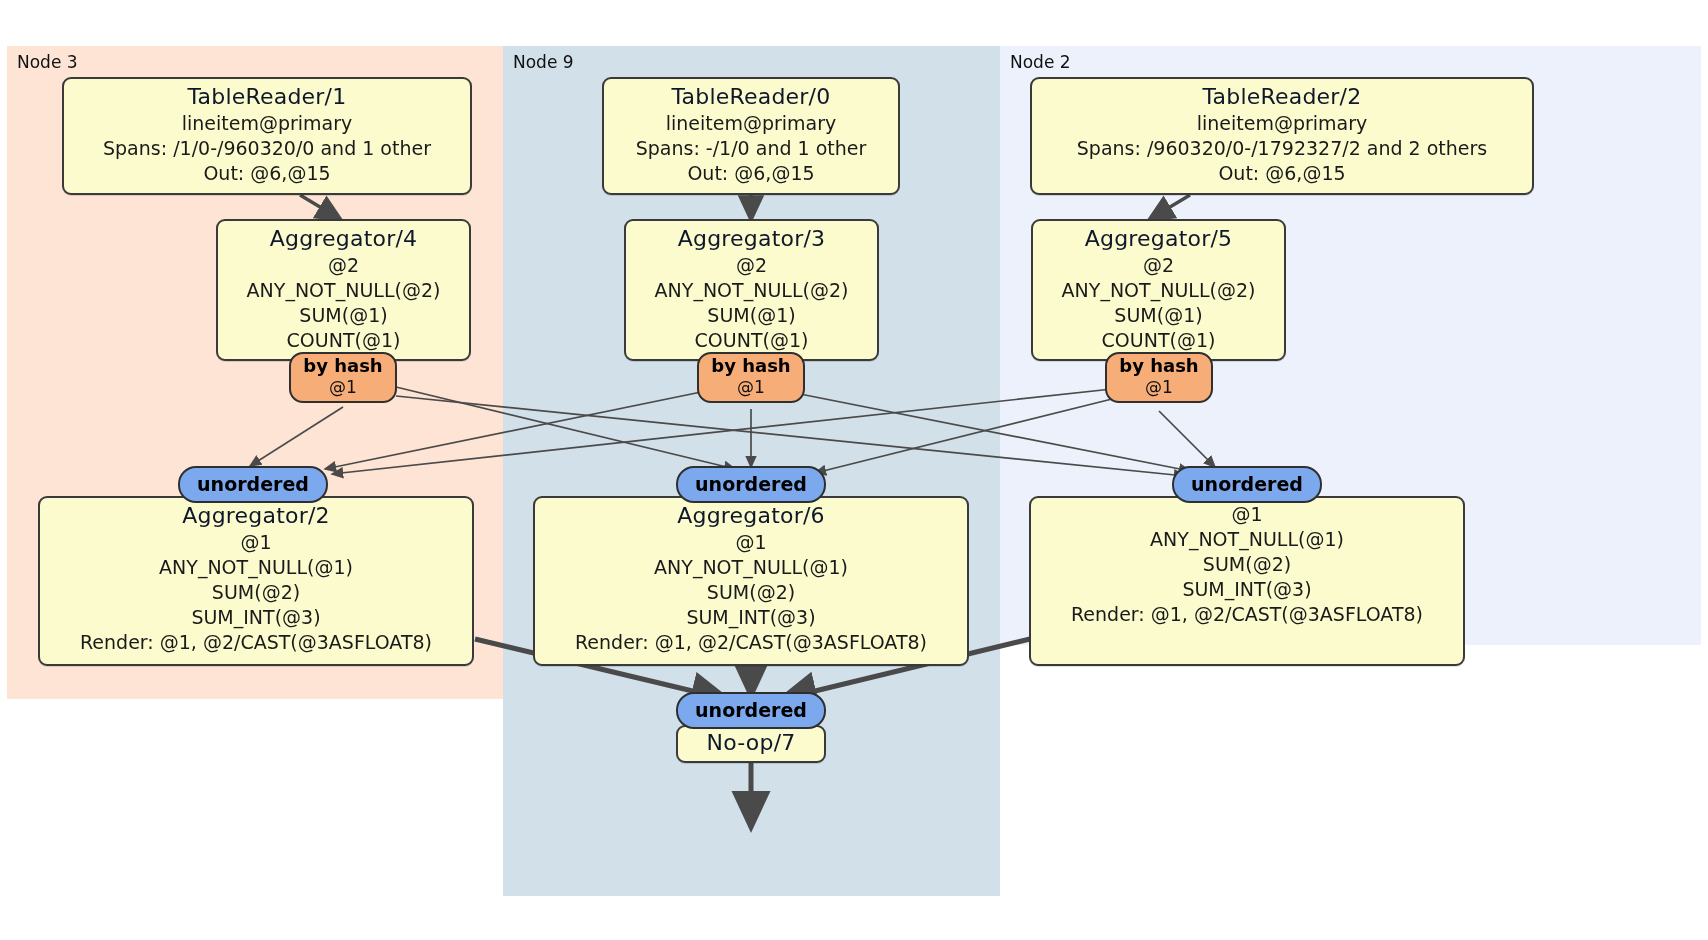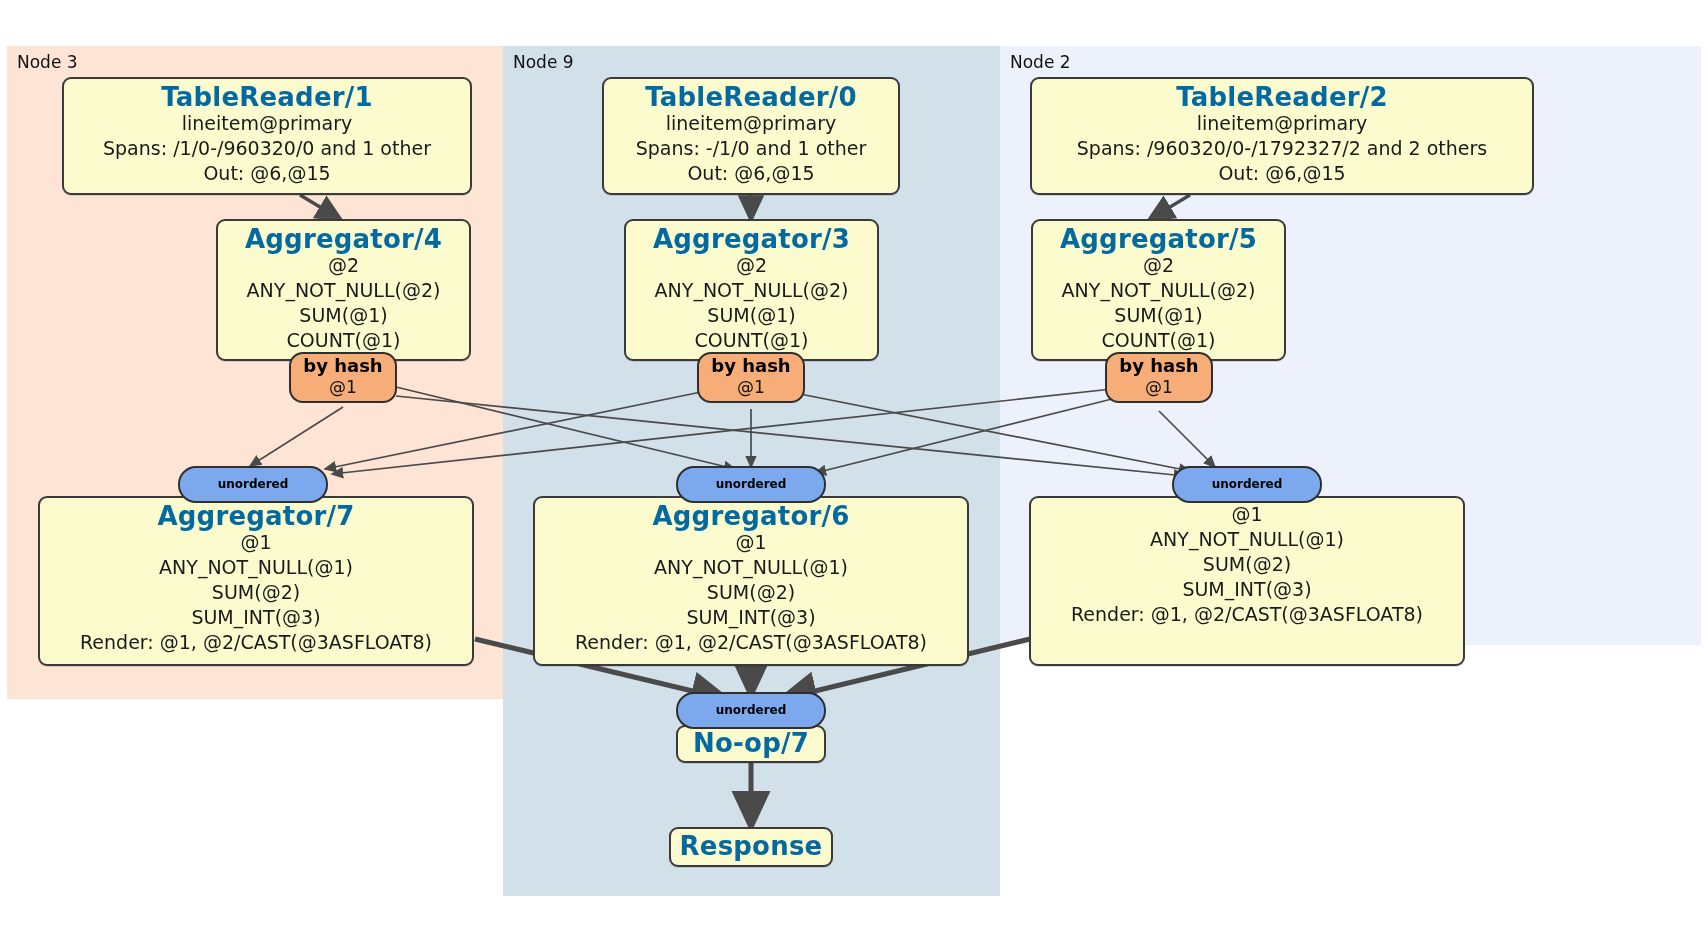--- a/index.html
+++ b/index.html
@@ -6,30 +6,30 @@
   body{font-family:"DejaVu Sans","Liberation Sans",sans-serif;}
   #canvas{position:relative;width:1708px;height:940px;overflow:hidden;background:#fff;margin-top:39px;}
 
   .node-panel{position:absolute;box-sizing:border-box;}
   .node-label{position:absolute;left:10px;top:6px;font-size:17px;color:#111;
               font-family:"DejaVu Sans","Liberation Sans",sans-serif;white-space:nowrap;}
 
   .proc{position:absolute;box-sizing:border-box;background:#FBFBCE;border:2px solid #3a3a3a;
         border-radius:9px;text-align:center;padding:4px 8px 6px 8px;
         box-shadow:0 1px 0 rgba(0,0,0,.12);}
-  .proc .title{font-weight:bold;font-size:26px;line-height:28px;color:#0369a1;letter-spacing:.2px;}
+  .proc .title{font-weight:normal;font-size:22px;line-height:28px;color:#0f172a;letter-spacing:.2px;}
   .proc .ln{font-size:19px;line-height:25px;color:#1a1a1a;white-space:nowrap;}
 
   .badge{position:absolute;box-sizing:border-box;border:2px solid #2f2f2f;border-radius:16px;
          text-align:center;z-index:6;}
   .badge.hash{background:#F6AD77;border-radius:14px;padding:1px 10px 3px 10px;}
   .badge.hash .b1{font-weight:bold;font-size:18px;line-height:22px;color:#000;}
   .badge.hash .b2{font-size:17px;line-height:21px;color:#111;}
   .badge.unordered{background:#7CA9EE;border-radius:18px;padding:3px 14px;}
-  .badge.unordered .b1{font-weight:bold;font-size:12px;line-height:27px;color:#000;}
+  .badge.unordered .b1{font-weight:bold;font-size:19px;line-height:27px;color:#000;}
 
   svg.wires{position:absolute;left:0;top:0;width:1708px;height:940px;pointer-events:none;}
   .thin{stroke:#4a4a4a;stroke-width:1.7;fill:none;}
   .thick{stroke:#4a4a4a;stroke-width:5;fill:none;}
   .med{stroke:#4a4a4a;stroke-width:3.4;fill:none;}
 </style>
 </head>
 <body>
 
 <div id="canvas">
@@ -141,21 +141,21 @@
     <div class="b1">unordered</div>
   </div>
   <div class="badge unordered" style="left:676px;top:427px;width:150px;">
     <div class="b1">unordered</div>
   </div>
   <div class="badge unordered" style="left:1172px;top:427px;width:150px;">
     <div class="b1">unordered</div>
   </div>
 
   <div class="proc" style="left:38px;top:457px;width:436px;height:170px;">
-    <div class="title">Aggregator/7</div>
+    <div class="title">Aggregator/2</div>
     <div class="ln">@1</div>
     <div class="ln">ANY_NOT_NULL(@1)</div>
     <div class="ln">SUM(@2)</div>
     <div class="ln">SUM_INT(@3)</div>
     <div class="ln">Render: @1, @2/CAST(@3ASFLOAT8)</div>
   </div>
 
   <div class="proc" style="left:533px;top:457px;width:436px;height:170px;">
     <div class="title">Aggregator/6</div>
     <div class="ln">@1</div>
@@ -174,17 +174,14 @@
   </div>
 
   <div class="badge unordered" style="left:676px;top:653px;width:150px;">
     <div class="b1">unordered</div>
   </div>
 
   <div class="proc" style="left:676px;top:686px;width:150px;height:38px;padding-top:2px;">
     <div class="title">No-op/7</div>
   </div>
 
-  <div class="proc" style="left:669px;top:788px;width:164px;height:40px;padding-top:3px;">
-    <div class="title">Response</div>
-  </div>
 
 </div>
 
 </body></html>

